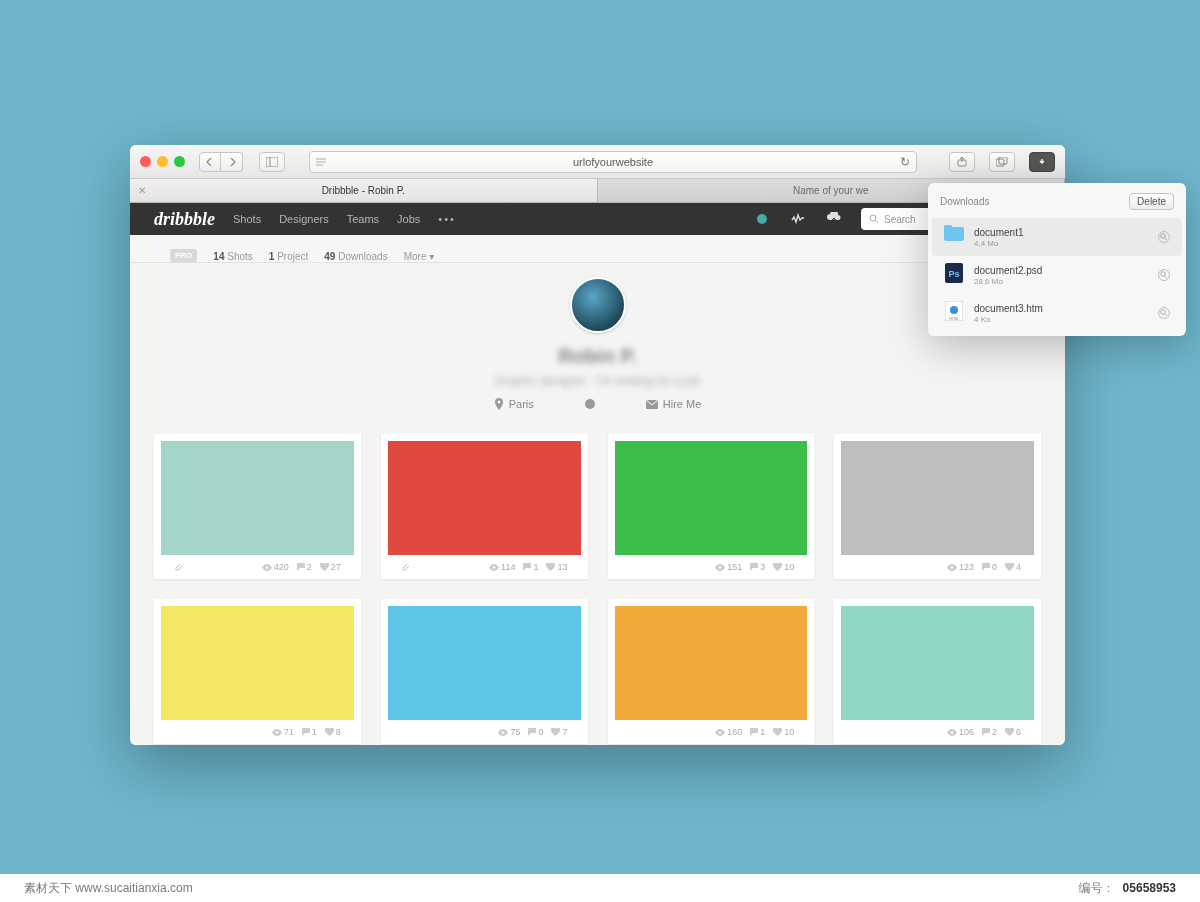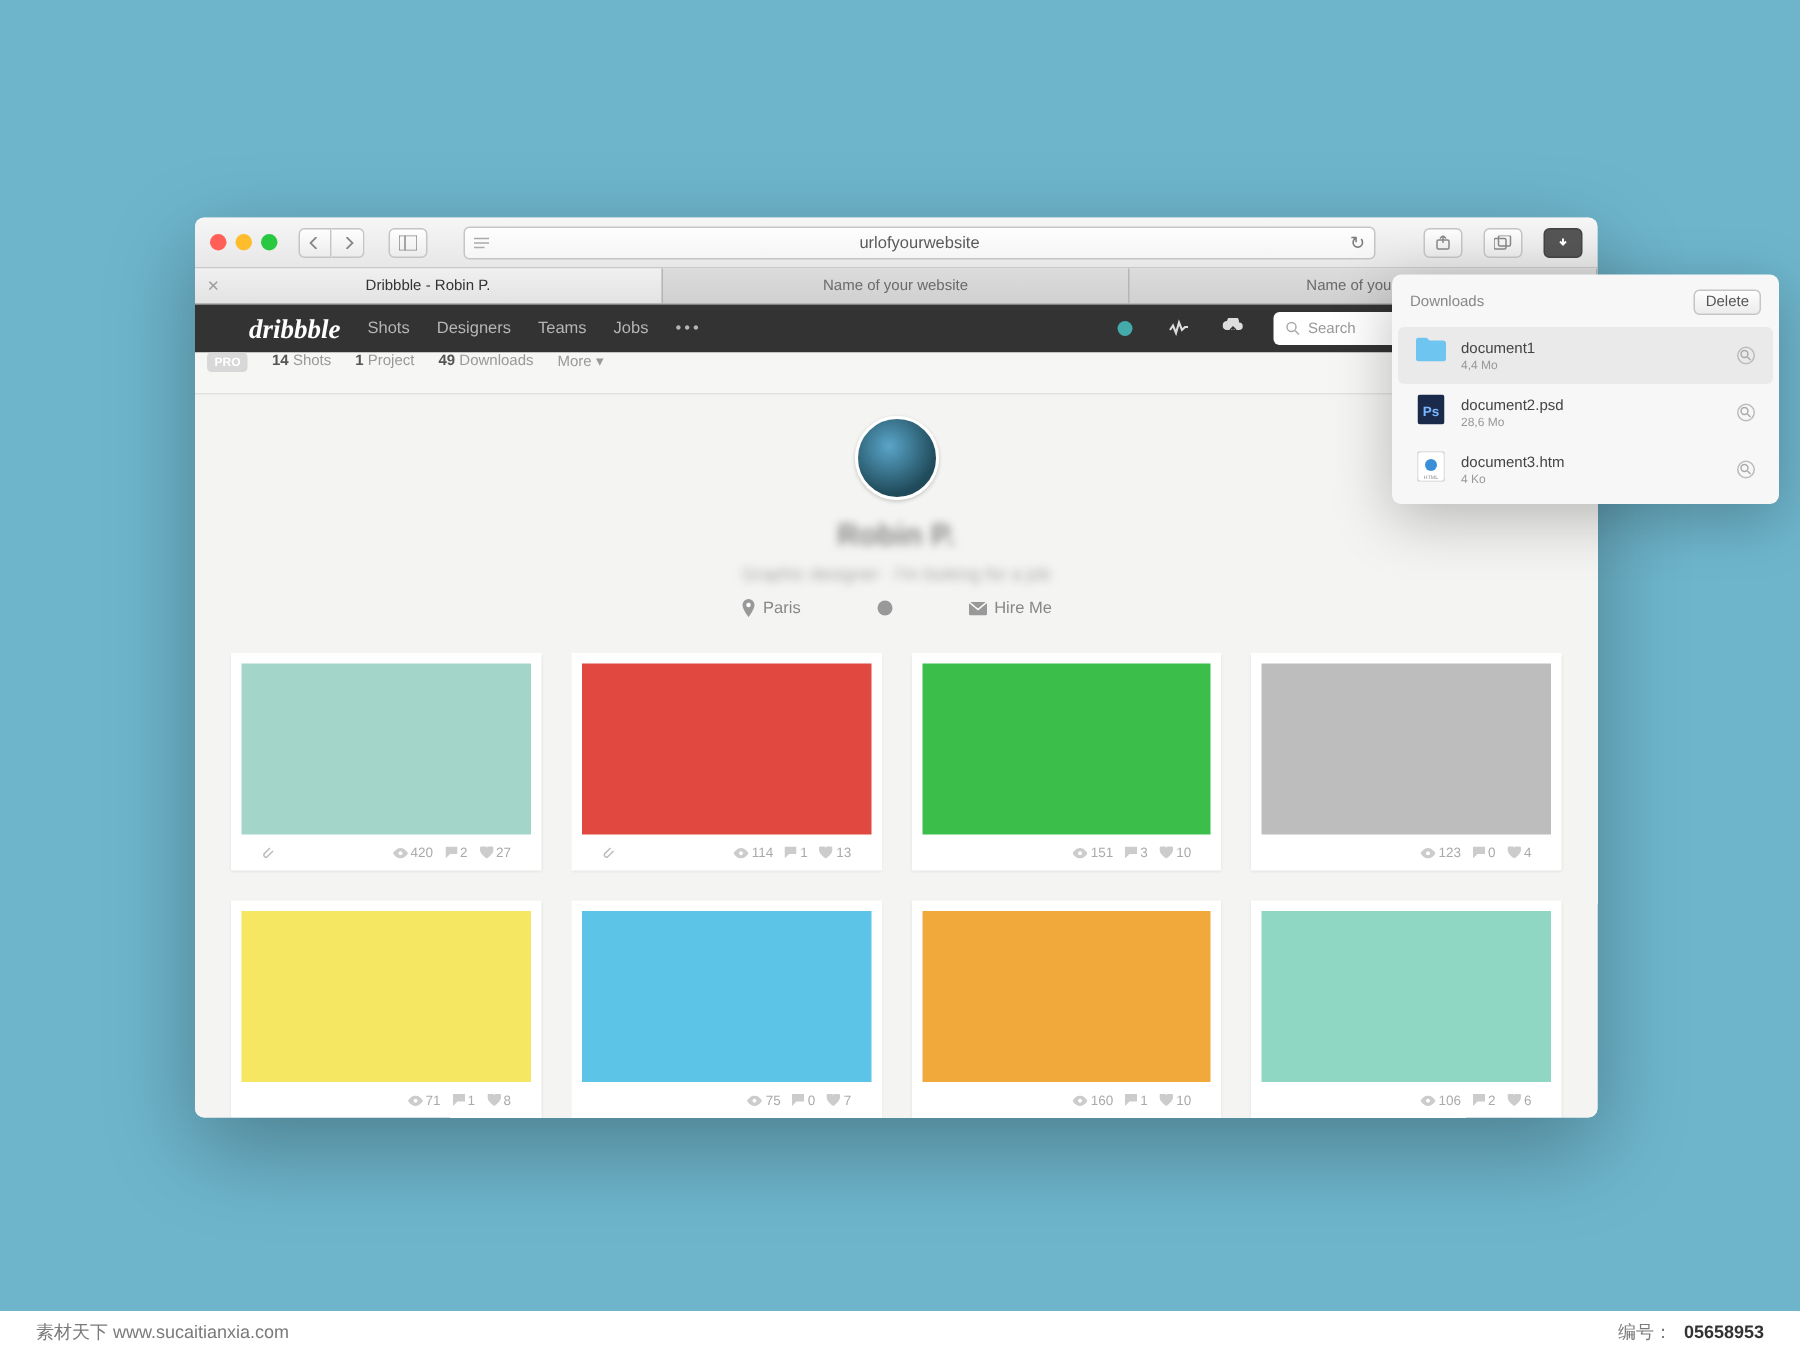--- a/index.html
+++ b/index.html
@@ -15,29 +15,29 @@
   .navbtn:last-child{border-radius:0 4px 4px 0;border-left:none;}
   .iconbtn { width:26px; height:20px; border:1px solid #c5c5c5; border-radius:4px; background:linear-gradient(#fefefe,#ececec); display:flex;align-items:center;justify-content:center;font-size:11px;color:#7a7a7a;margin-left:8px;}
   .addr { flex:1; display:flex; align-items:center; justify-content:center; gap:6px; margin:0 16px; height:22px; border:1px solid #c5c5c5; border-radius:4px; background:linear-gradient(#fefefe,#f5f5f5); font-size:11px; color:#5a5a5a; position:relative;}
   .addr .reader{position:absolute;left:6px;color:#9a9a9a;font-size:11px;}
   .addr .reload{position:absolute;right:6px;color:#7a7a7a;font-size:12px;}
   .rightbtns{display:flex;gap:6px;}
   .tabbar { height:24px; background:linear-gradient(#dcdcdc,#d0d0d0); display:flex; border-bottom:1px solid #b5b5b5;}
   .tab { flex:1; border-right:1px solid #b5b5b5; font-size:10px; color:#6a6a6a; display:flex;align-items:center;justify-content:center;position:relative;}
   .tab.active{background:linear-gradient(#f0f0f0,#e3e3e3);color:#333;}
   .tab .close{position:absolute;left:8px;font-size:10px;color:#9a9a9a;}
-  .sitebar { height:32px; background:#333; display:flex; align-items:center; padding:0 36px; gap:18px; color:#d0d0d0; font-size:11px;}
+  .sitebar { height:32px; background:#333; display:flex; align-items:center; padding:0 24px; gap:18px; color:#d0d0d0; font-size:11px;}
   .logo { font-family: cursive; font-size:18px; font-style:italic; color:#fff; font-weight:bold;}
   .navlink{color:#b5b5b5;cursor:pointer;}
   .dots{color:#b5b5b5;letter-spacing:2px;}
   .siteflex{flex:1;}
   .siteicon{width:18px;height:18px;display:flex;align-items:center;justify-content:center;color:#d0d0d0;font-size:12px;}
   .siteicon svg{width:14px;height:14px;fill:#d0d0d0;}
   .searchbox{background:#fff;border-radius:4px;height:22px;width:180px;display:flex;align-items:center;padding:0 8px;gap:5px;font-size:10px;color:#999;}
-  .statsbar{height:28px;background:#f6f6f4;border-bottom:1px solid #e1e1df;display:flex;align-items:flex-start;padding:0 8px;gap:16px;font-size:10px;color:#999;}
+  .statsbar{height:28px;background:#f6f6f4;border-bottom:1px solid #e1e1df;display:flex;align-items:flex-end;padding:0 40px;gap:16px;font-size:10px;color:#999;}
   .pro{background:#d8d8d8;color:#fff;font-weight:bold;font-size:8px;padding:2px 5px;border-radius:3px;}
   .statsbar b{color:#555;}
   .statslink{color:#999;}
   .content{flex:1;overflow:auto;background:#f4f4f2;}
   .profile{text-align:center;padding:14px 0 10px;}
   .avatar{width:56px;height:56px;border-radius:50%;background:radial-gradient(circle at 40% 35%, #5aa5c9 0%, #1f4a59 70%);display:inline-block;border:2px solid #fff;box-shadow:0 1px 3px rgba(0,0,0,.2);}
   .pname{font-size:20px;color:#888;margin-top:8px;filter:blur(3px);font-weight:600;}
   .ptag{font-size:12px;color:#aaa;margin-top:6px;filter:blur(3px);}
   .pmeta{display:flex;justify-content:center;gap:50px;margin-top:10px;font-size:11px;color:#888;}
   .pmeta span{display:inline-flex;align-items:center;gap:5px;}
@@ -126,23 +126,20 @@
       </div>
     </div>
   </div>
 
   <div class="tabbar">
     <div class="tab active">
       <span class="close">✕</span>
       <span>Dribbble  -  Robin P.</span>
     </div>
     <div class="tab">
-      <span>Name of your website</span>
-    </div>
-    <div class="tab">
       <span>Name of your we</span>
     </div>
   </div>
 
   <div class="sitebar">
     <span class="logo">dribbble</span>
     <span class="navlink">Shots</span>
     <span class="navlink">Designers</span>
     <span class="navlink">Teams</span>
     <span class="navlink">Jobs</span>

